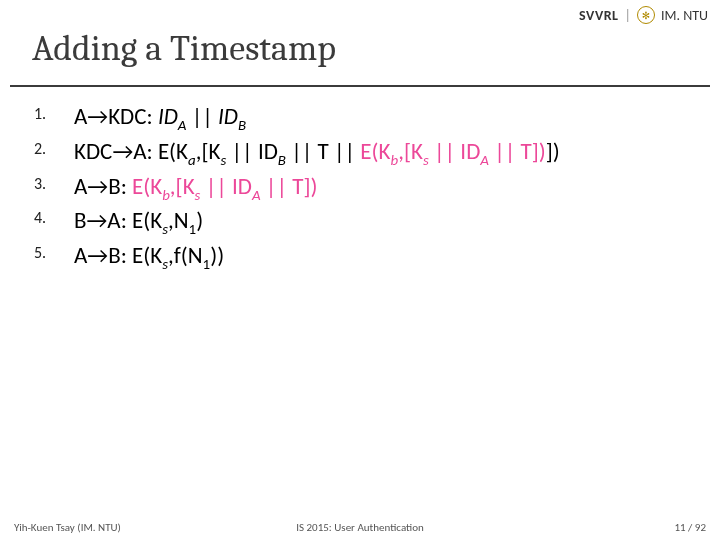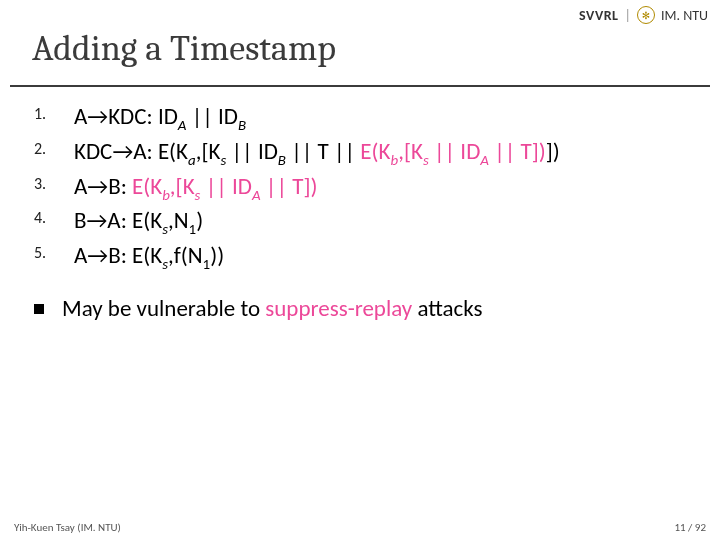--- a/index.html
+++ b/index.html
@@ -58,21 +58,21 @@
     font-family: Calibri, Arial, sans-serif;
   }
   ol.steps li::before {
     content: counter(step) ".";
     position: absolute;
     left: 6px;
     top: 2px;
     font-size: 16px;
     color: #222;
   }
-  .i { }
+  .i { font-style: italic; }
   .sub { font-size: 0.65em; vertical-align: sub; font-style: italic; }
   .subn { font-size: 0.65em; vertical-align: sub; }
   ul.notes {
     list-style: none;
     margin-top: 10px;
   }
   ul.notes li {
     font-size: 23px;
     line-height: 1.25;
     position: relative;
@@ -133,23 +133,21 @@
     <span>B</span>→<span>A</span>:
     <span>E(K</span><span class="sub">s</span><span>,N</span><span class="subn">1</span><span>)</span>
   </li>
   <li>
     <span>A</span>→<span>B</span>:
     <span>E(K</span><span class="sub">s</span><span>,f(N</span><span class="subn">1</span><span>))</span>
   </li>
 </ol>
 
 <ul class="notes">
-  <li>
-    <span>May be vulnerable to </span><span class="red">suppress-replay</span><span> attacks</span>
-  </li>
 </ul>
 
 </div>
 
 <div class="footer">
   <span>Yih-Kuen Tsay (IM. NTU)</span>
+  <span class="mid">IS 2015: User Authentication</span>
   <span>11 / 92</span>
 </div>
 
 </body></html>

